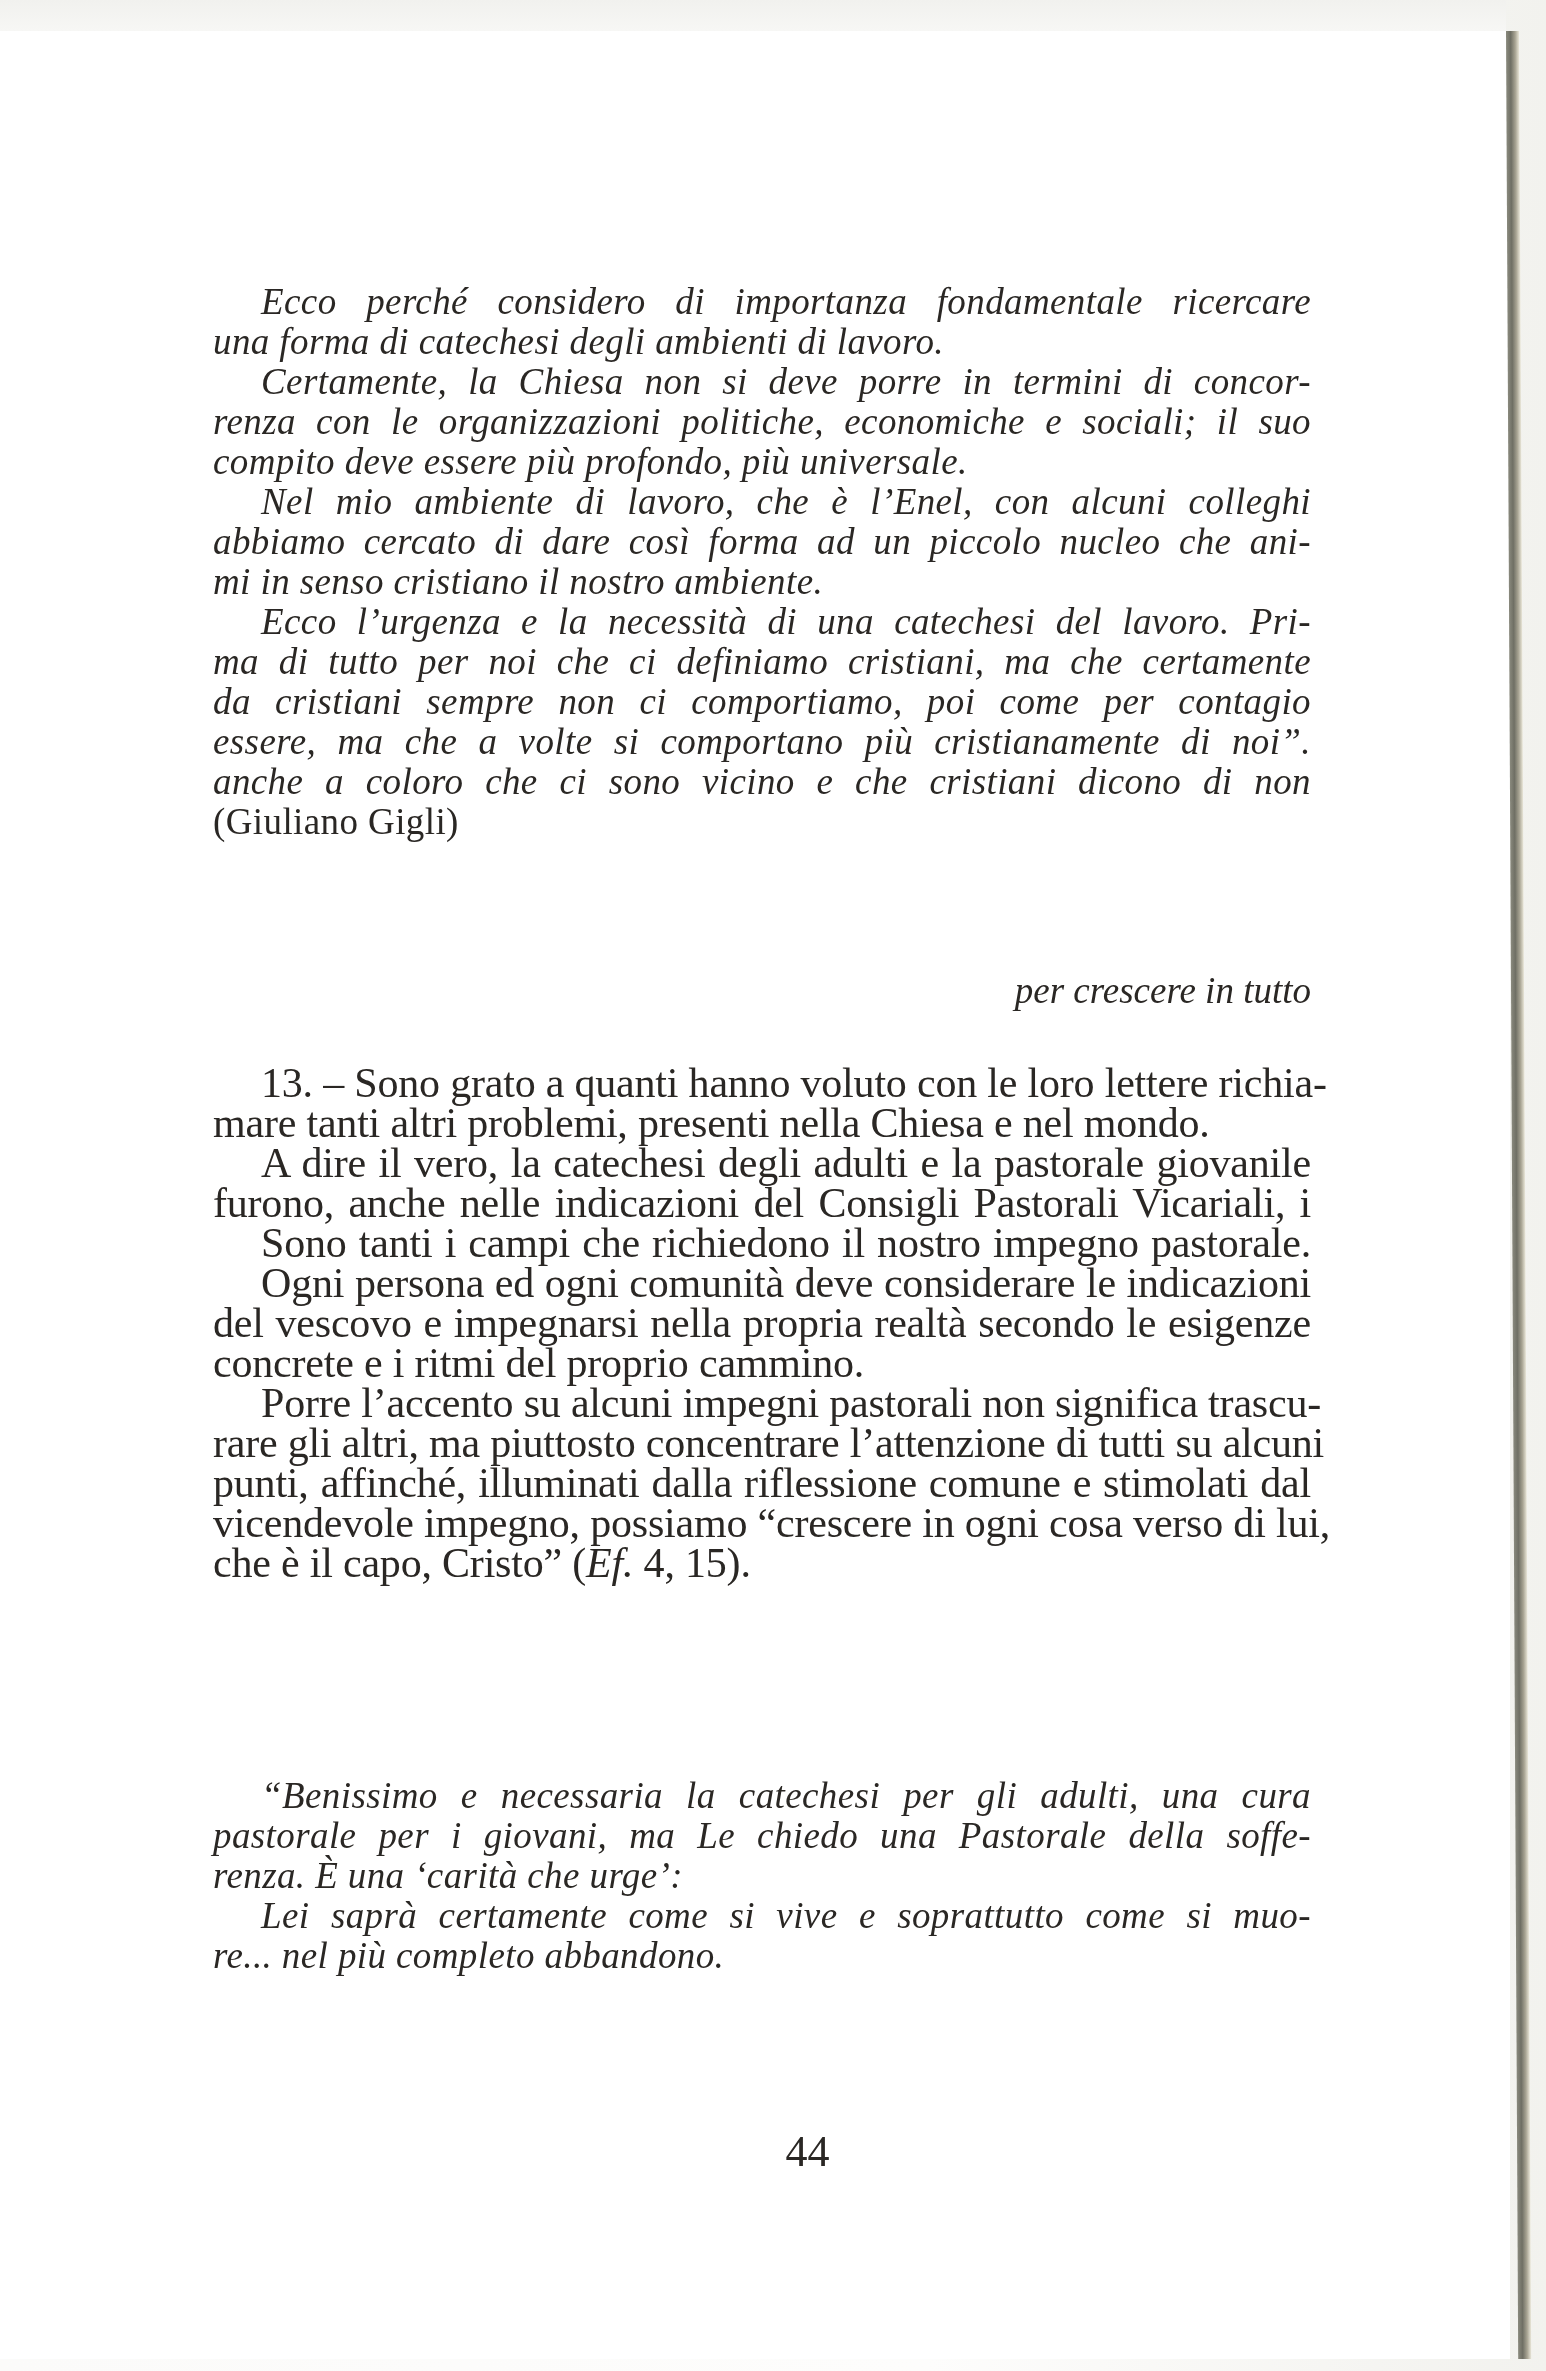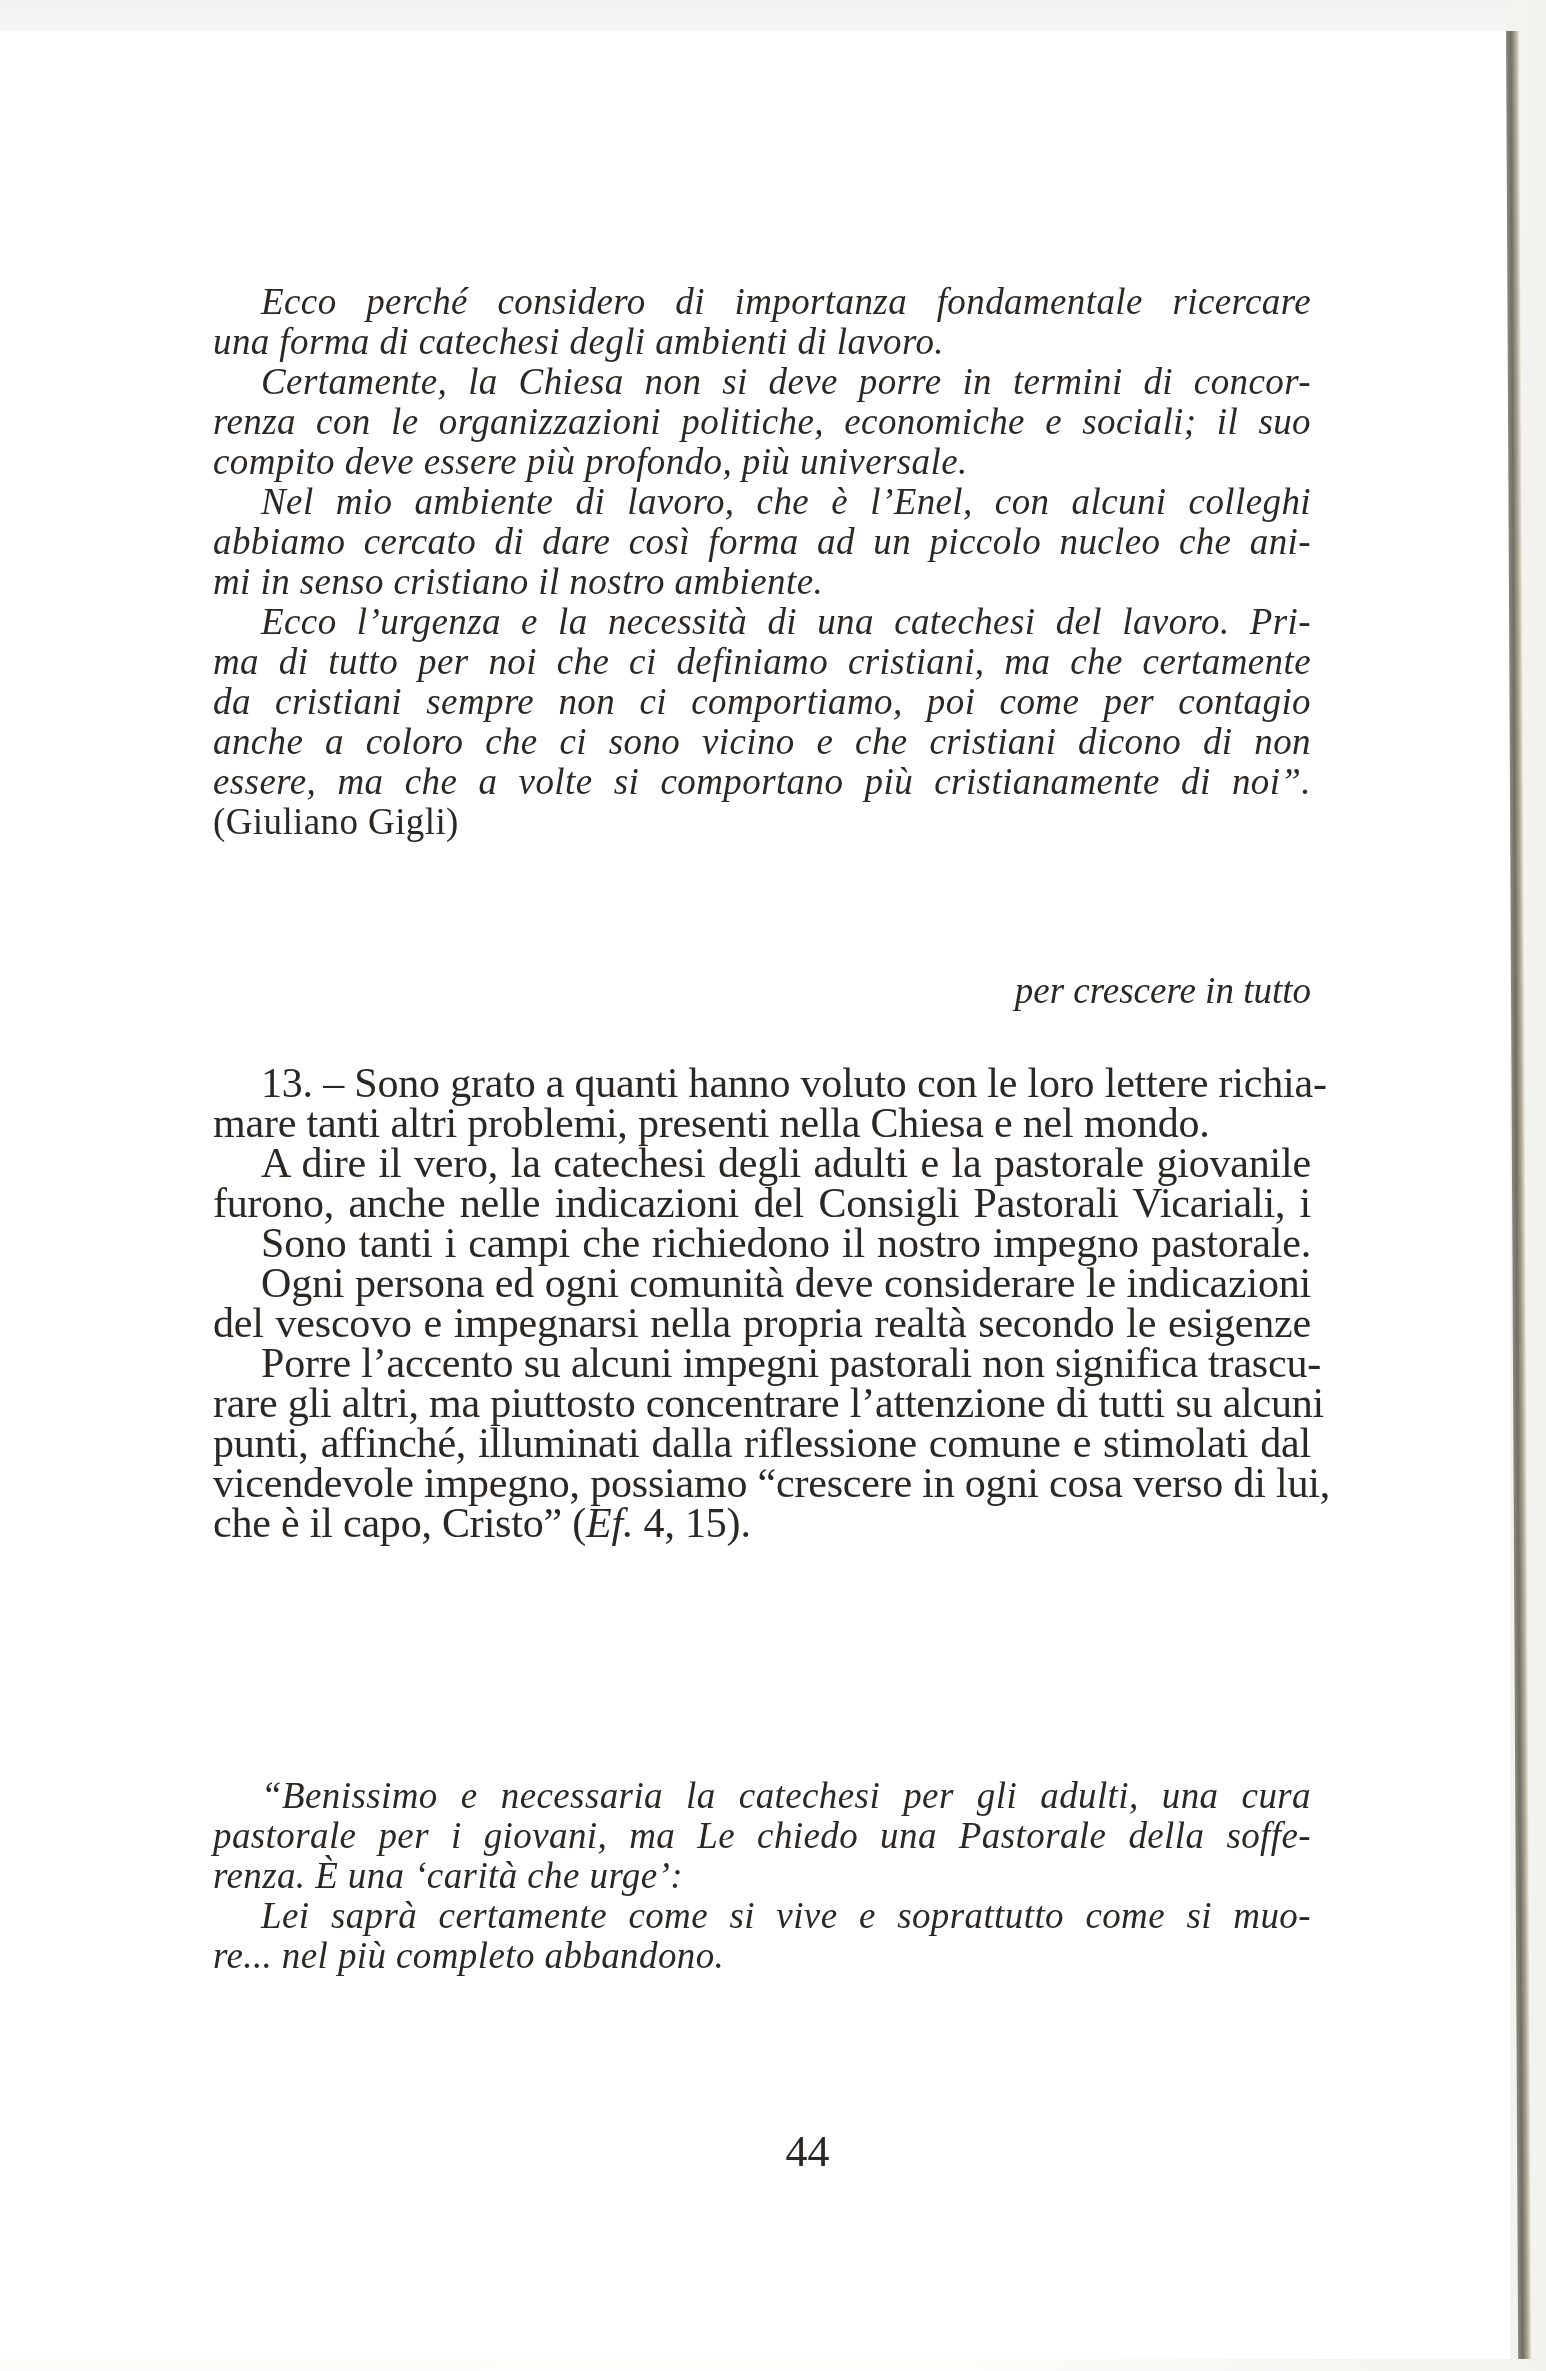--- a/index.html
+++ b/index.html
@@ -115,35 +115,36 @@
   <div class="line last">una forma di catechesi degli ambienti di lavoro.</div>
   <div class="line indent">Certamente, la Chiesa non si deve porre in termini di concor-</div>
   <div class="line">renza con le organizzazioni politiche, economiche e sociali; il suo</div>
   <div class="line last">compito deve essere più profondo, più universale.</div>
   <div class="line indent">Nel mio ambiente di lavoro, che è l’Enel, con alcuni colleghi</div>
   <div class="line">abbiamo cercato di dare così forma ad un piccolo nucleo che ani-</div>
   <div class="line last">mi in senso cristiano il nostro ambiente.</div>
   <div class="line indent">Ecco l’urgenza e la necessità di una catechesi del lavoro. Pri-</div>
   <div class="line">ma di tutto per noi che ci definiamo cristiani, ma che certamente</div>
   <div class="line">da cristiani sempre non ci comportiamo, poi come per contagio</div>
+  <div class="line">essere, ma che a volte si comportano più cristianamente di noi”.</div>
   <div class="line">anche a coloro che ci sono vicino e che cristiani dicono di non</div>
-  <div class="line">essere, ma che a volte si comportano più cristianamente di noi”.</div>
   <div class="line last" style="font-style:normal;">(Giuliano Gigli)</div>
 </div>
 
 <div class="heading">per crescere in tutto</div>
 
 <div id="block-b" class="block roman">
   <div class="line indent">13. – Sono grato a quanti hanno voluto con le loro lettere richia-</div>
   <div class="line last">mare tanti altri problemi, presenti nella Chiesa e nel mondo.</div>
   <div class="line indent">A dire il vero, la catechesi degli adulti e la pastorale giovanile</div>
   <div class="line">furono, anche nelle indicazioni del Consigli Pastorali Vicariali, i</div>
   <div class="line indent">Sono tanti i campi che richiedono il nostro impegno pastorale.</div>
   <div class="line indent">Ogni persona ed ogni comunità deve considerare le indicazioni</div>
   <div class="line">del vescovo e impegnarsi nella propria realtà secondo le esigenze</div>
+  <div class="line last">concrete e i ritmi del proprio cammino.</div>
   <div class="line indent">Porre l’accento su alcuni impegni pastorali non significa trascu-</div>
   <div class="line">rare gli altri, ma piuttosto concentrare l’attenzione di tutti su alcuni</div>
   <div class="line">punti, affinché, illuminati dalla riflessione comune e stimolati dal</div>
   <div class="line">vicendevole impegno, possiamo “crescere in ogni cosa verso di lui,</div>
   <div class="line last"><span>che è il capo, Cristo” (</span><span class="ef">Ef.</span><span> 4, 15).</span></div>
 </div>
 
 <div id="block-c" class="block italic">
   <div class="line indent">“Benissimo e necessaria la catechesi per gli adulti, una cura</div>
   <div class="line">pastorale per i giovani, ma Le chiedo una Pastorale della soffe-</div>

